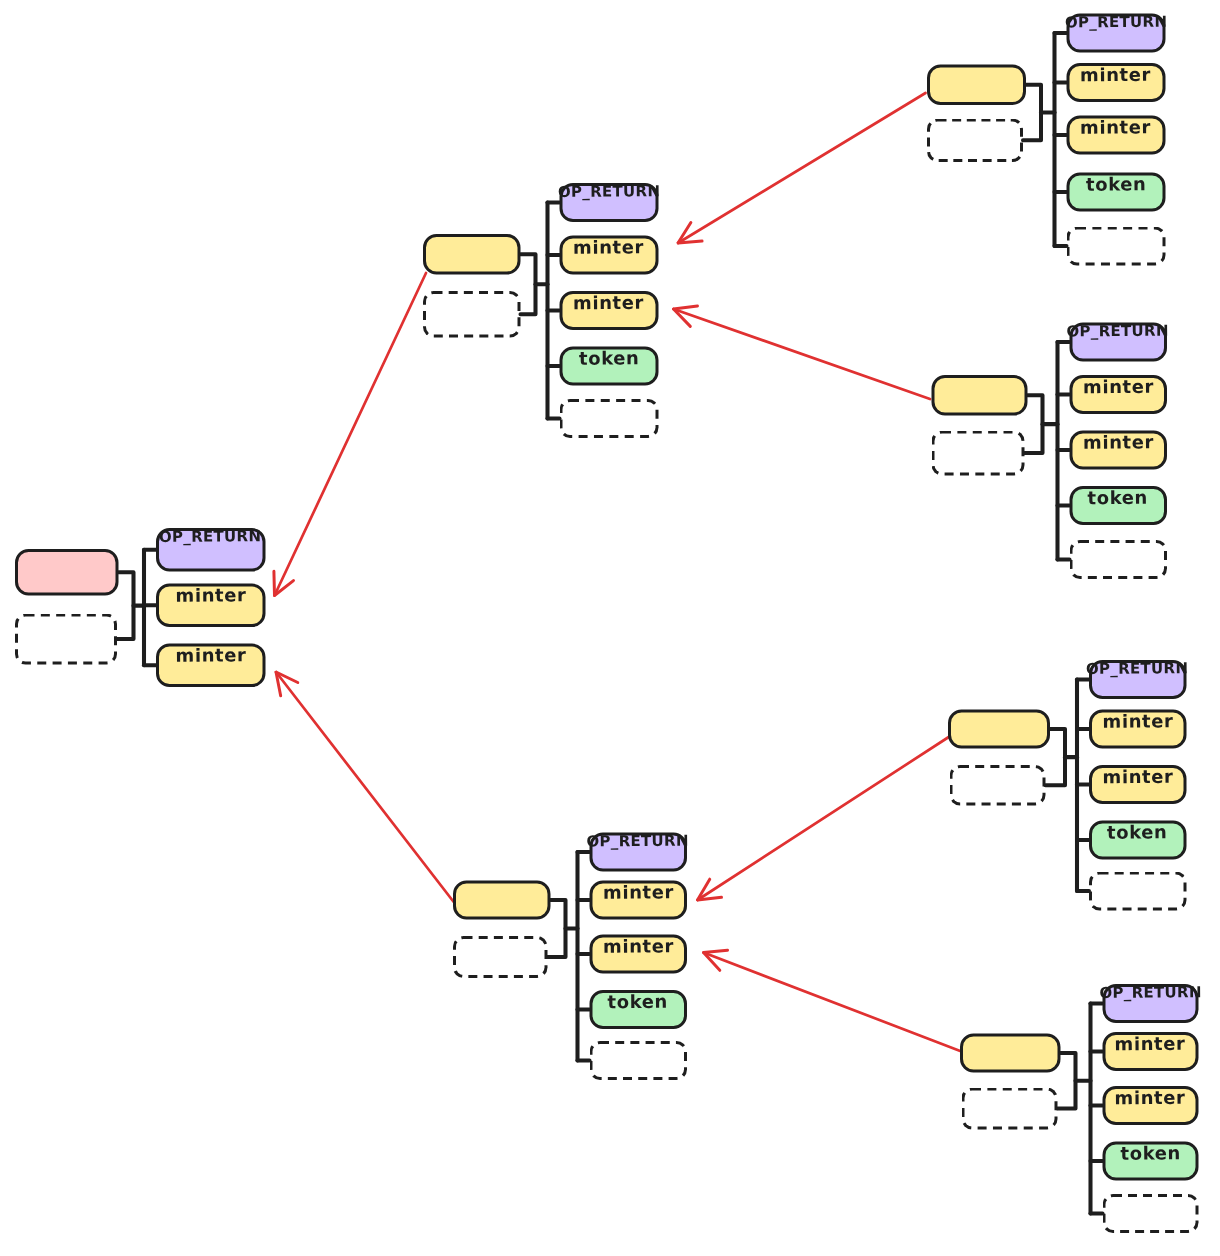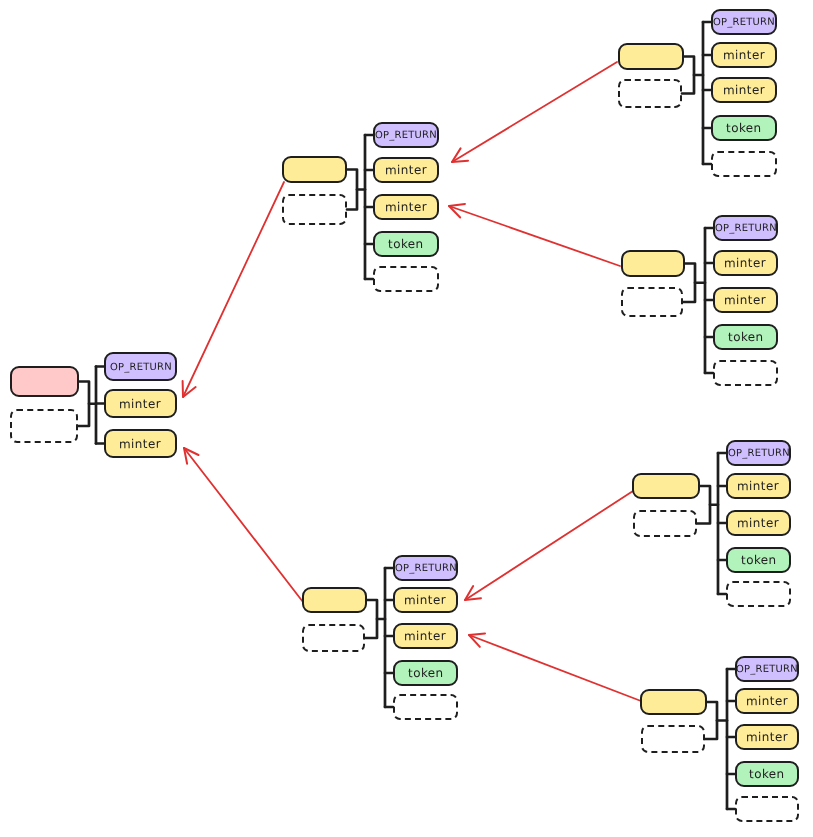--- a/index.html
+++ b/index.html
@@ -5,21 +5,21 @@
   html,body{margin:0;padding:0;background:#ffffff;}
   #canvas{
     position:relative;width:813px;height:837px;background:#ffffff;overflow:hidden;
     font-family:"DejaVu Sans", sans-serif;
   }
   #wires{position:absolute;left:0;top:0;width:813px;height:837px;}
   .wire{fill:none;stroke:#1e1e1e;stroke-width:2.7;stroke-linecap:round;stroke-linejoin:round;}
   .arrow{fill:none;stroke:#e03131;stroke-width:1.8;stroke-linecap:round;}
   .box{
     position:absolute;box-sizing:border-box;border:2.6px solid #1e1e1e;border-radius:9px;
-    display:flex;align-items:center;justify-content:center;
+    display:flex;align-items:flex-start;justify-content:center;font-weight:bold;
   }
   .box.pending{border-style:dashed;border-width:2.4px;border-radius:7px;background:transparent;}
   .lbl{color:#1e1e1e;font-size:12px;letter-spacing:0.4px;line-height:1;transform:rotate(-0.5deg);white-space:nowrap;}
   .lbl.small{font-size:10px;letter-spacing:0.2px;}
 </style>
 </head>
 <body>
 
 <div id="canvas">
   <svg id="wires" width="813" height="837" viewBox="0 0 813 837" xmlns="http://www.w3.org/2000/svg">

